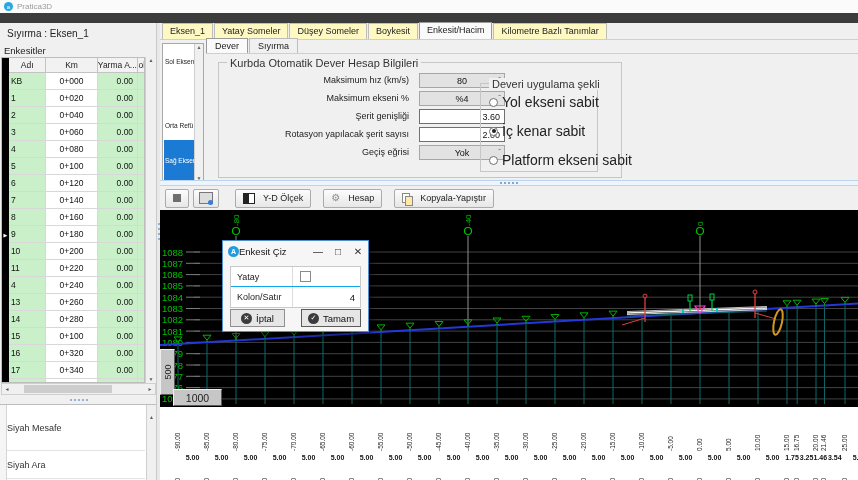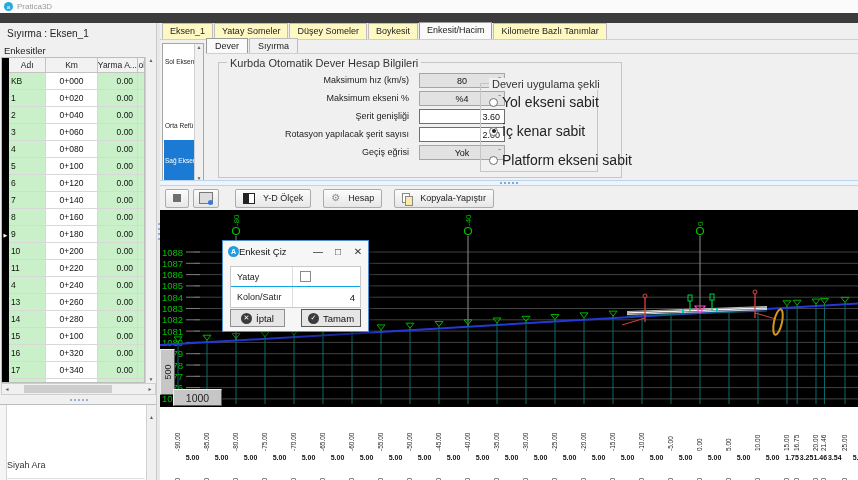--- a/index.html
+++ b/index.html
@@ -270,20 +270,21 @@
   </div>
   <div id="lsplit" class="abs">
     <div class="dot"></div>
       <div class="dot"></div>
       <div class="dot"></div>
       <div class="dot"></div>
       <div class="dot"></div>
   </div>
   <div id="bottompanel" class="abs">
     <div id="bp-gutter" class="abs"></div>
+    <div class="bp-row" style="top:0;height:46px;">Siyah Mesafe</div>
     <div class="bp-row" style="top:46px;height:28px;">Siyah Ara</div>
     <div id="bp-scroll" class="abs"><span class="sarrow">▲</span></div>
   </div>
 </div>
 <div id="vdivider" class="abs">
   <div class="dot"></div>
     <div class="dot"></div>
     <div class="dot"></div>
     <div class="dot"></div>
 </div>

